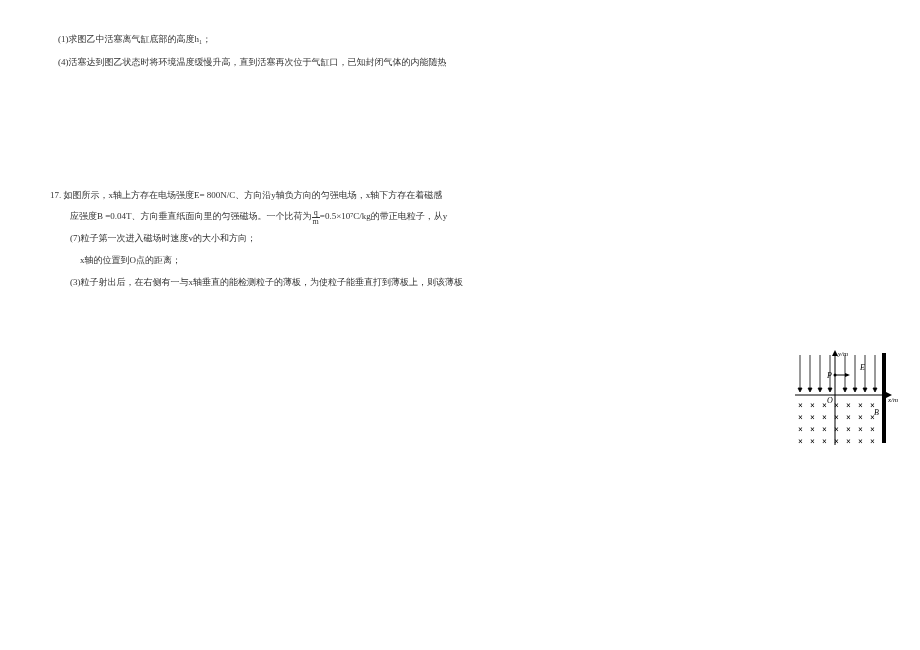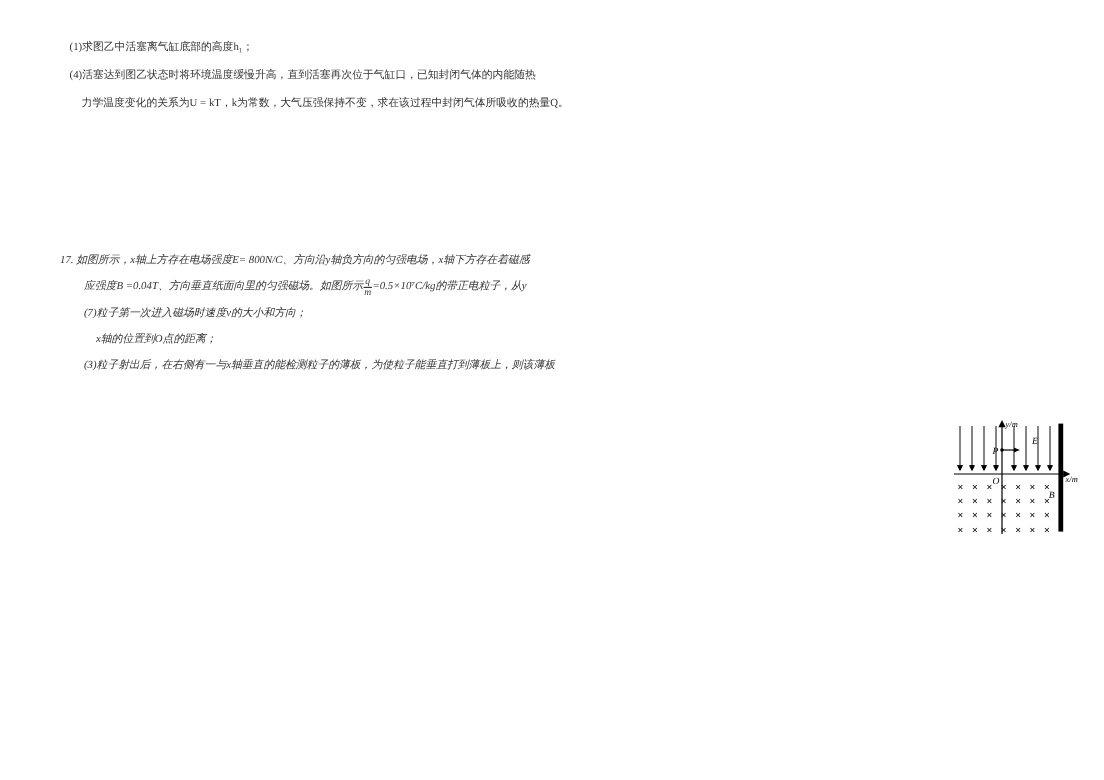--- a/index.html
+++ b/index.html
@@ -26,21 +26,20 @@
       margin-bottom: 2px;
     }
     .gap {
       height: 100px;
     }
     .q17 {
       margin-top: 10px;
     }
     .q17-line {
       margin-bottom: 2px;
-      font-style: italic;
     }
     .indent {
       margin-left: 20px;
     }
     .diagram {
       position: absolute;
       right: 20px;
       top: 350px;
       width: 110px;
       height: 100px;
@@ -49,31 +48,30 @@
     .frac .num { display: block; border-bottom: 1px solid #333; padding: 0 1px; }
     .frac .den { display: block; padding: 0 1px; }
   </style>
 </head>
 <body>
 
 <div class="content">
 
   <div class="sub-item">(1)求图乙中活塞离气缸底部的高度h₁；</div>
   <div class="sub-item">(4)活塞达到图乙状态时将环境温度缓慢升高，直到活塞再次位于气缸口，已知封闭气体的内能随热</div>
-  <div class="sub-sub">力学温度变化的关系为U = kT，k为常数，大气压强保持不变，求在该过程中封闭气体所吸收的热量Q。</div>
 
   <div class="gap"></div>
 
   <div class="q17">
     <div class="q17-line">
       <span>17.</span>
       <span>如图所示，x轴上方存在电场强度E= 800N/C、方向沿y轴负方向的匀强电场，x轴下方存在着磁感</span>
     </div>
     <div class="q17-line indent">
-      <span>应强度B =0.04T、方向垂直纸面向里的匀强磁场。如图所示</span><span class="frac"><span class="num">q</span><span class="den">m</span></span><span>=0.5×10⁷C/kg的带正电粒子，从y</span>
+      <span>应强度B =0.04T、方向垂直纸面向里的匀强磁场。一个比荷为</span><span class="frac"><span class="num">q</span><span class="den">m</span></span><span>=0.5×10⁷C/kg的带正电粒子，从y</span>
     </div>
     <div class="q17-line indent">(7)粒子第一次进入磁场时速度v的大小和方向；</div>
     <div class="q17-line indent" style="margin-left:30px">x轴的位置到O点的距离；</div>
     <div class="q17-line indent">(3)粒子射出后，在右侧有一与x轴垂直的能检测粒子的薄板，为使粒子能垂直打到薄板上，则该薄板</div>
   </div>
 </div>
 
 <div class="diagram">
   <svg width="110" height="100" viewBox="0 0 110 100">
 

